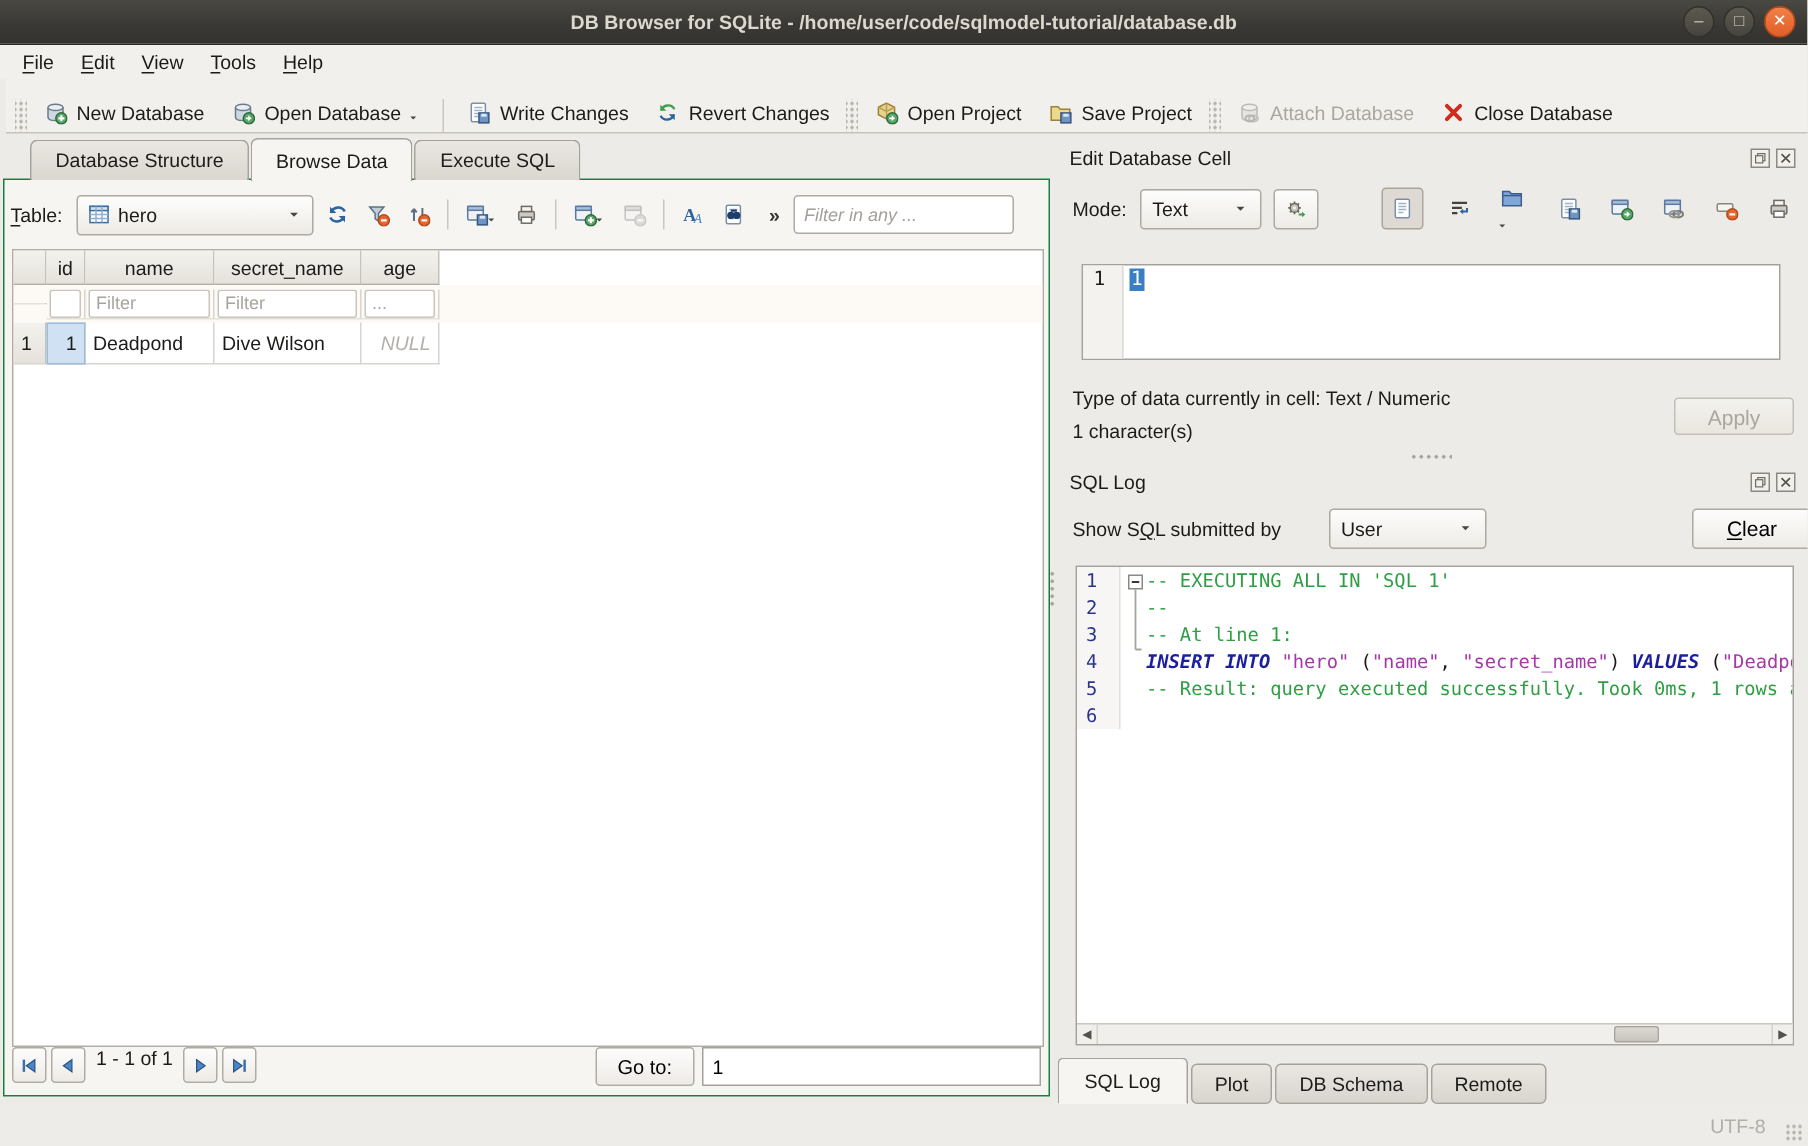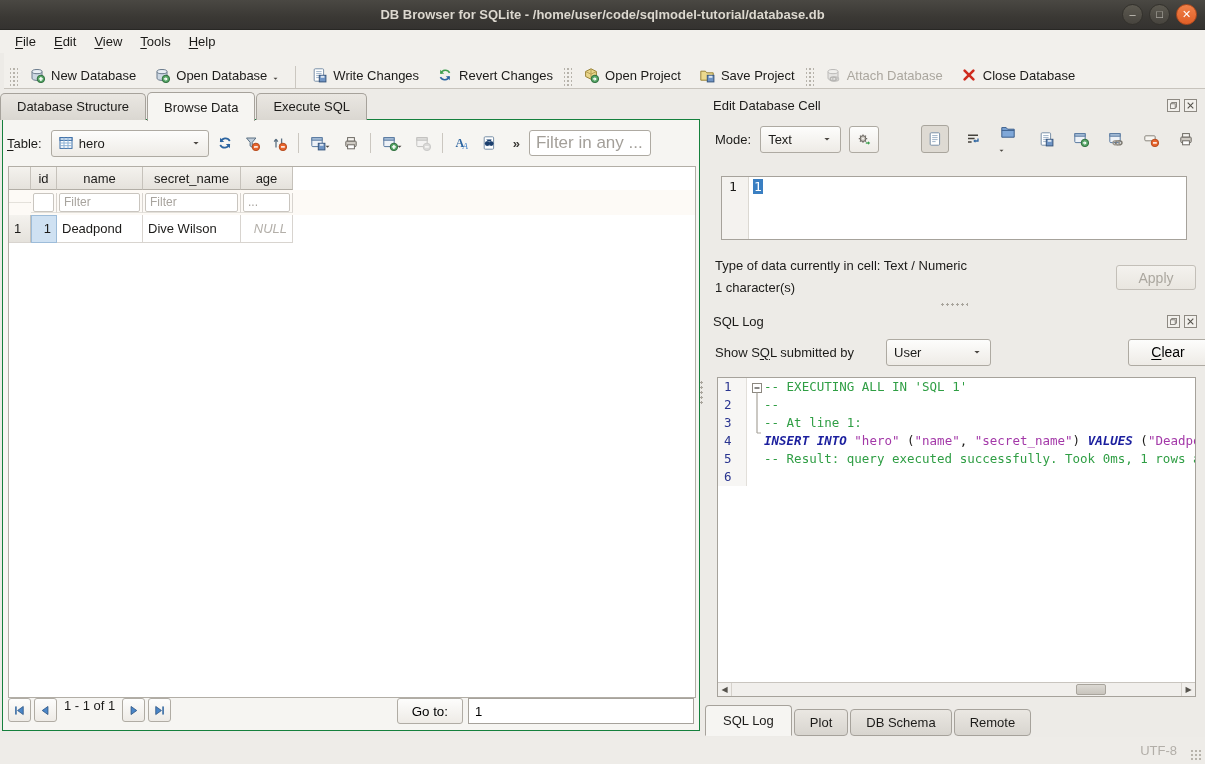--- a/index.html
+++ b/index.html
@@ -28,38 +28,38 @@
     display:flex; align-items:flex-end; padding:0 4px; }
   .tb-handle { width:8px; height:22px; margin:0 2px;
     background-image:radial-gradient(circle, #b7b3ab 1px, transparent 1.2px); background-size:4px 4px; background-position:center; }
   .tb-sep { width:1px; height:22px; background:#cbc7c0; margin:0 6px; }
   .tb-btn { display:flex; align-items:center; gap:6px; padding:4px 8px; border-radius:3px; border:1px solid transparent; white-space:nowrap; }
   .tb-btn.disabled { color:#aba79f; }
   .tb-btn.disabled svg { opacity:.45; filter:grayscale(1); }
   .tb-caret { margin-left:-2px; align-self:flex-end; }
 
   
-  #main-tabs { position:absolute; left:0; top:92px; height:28px; display:flex; align-items:flex-end; z-index:3; }
+  #main-tabs { position:absolute; left:20px; top:92px; height:28px; display:flex; align-items:flex-end; z-index:3; }
   .mtab { padding:5px 16px 6px; border:1px solid #a6a29b; border-bottom:none; border-radius:5px 5px 0 0;
     background:linear-gradient(#eae7e2,#dad7d1); margin-right:1px; position:relative; }
   .mtab.active { background:#f6f5f2; padding-top:7px; z-index:4; margin-bottom:-1px; }
 
   
   #left-frame { position:absolute; left:2px; top:119px; width:698px; height:612px; border:1px solid #15803d; background:#f6f5f2; z-index:2; }
 
   
   #browse-toolbar { position:absolute; left:4px; top:4px; right:4px; height:38px; display:flex; align-items:center; gap:5px; }
   #table-combo { display:flex; align-items:center; gap:5px; width:158px; height:27px; padding:0 6px;
     background:linear-gradient(#fdfdfc,#eeebe6); border:1px solid #aeaaa2; border-radius:3px; margin-left:4px; }
   #table-combo .combo-caret { margin-left:auto; }
   .bt-icon { padding:3px; border-radius:3px; }
   .bt-icon.disabled svg { opacity:.4; filter:grayscale(1); }
   .bt-sep { width:1px; height:20px; background:#cbc7c0; margin:0 3px; }
   #overflow-chevron { font-weight:bold; color:#3a3834; margin:0 4px 0 8px; }
-  #filter-any { width:122px; height:26px; border:1px solid #aeaaa2; border-radius:3px; padding:0 6px; font-size:17px; background:#fff; color:#1c1b19; }
+  #filter-any { width:147px; height:26px; border:1px solid #aeaaa2; border-radius:3px; padding:0 6px; font-size:12px; background:#fff; color:#1c1b19;font-style:italic; }
   #filter-any::placeholder { color:#a39f99; }
 
   
   #grid { position:absolute; left:5px; top:46px; width:688px; height:532px; background:#fff; border:1px solid #b2aea6; overflow:hidden; }
   .grow { display:flex; }
   .gcell { border-right:1px solid #d8d4cf; border-bottom:1px solid #d8d4cf; display:flex; align-items:center; padding:0 5px; overflow:hidden; white-space:nowrap; }
   .ghead { background:linear-gradient(#f4f2ee,#e5e2dc); border-right:1px solid #c6c2bb; border-bottom:1px solid #b2aea6; justify-content:center; height:23px; }
   .gnum  { background:linear-gradient(#f4f2ee,#e5e2dc); border-right:1px solid #c6c2bb; justify-content:flex-start; }
   .frow  { background:#fdfaf6; height:25px; align-items:center; }
   .frow .gcell { border-bottom:1px solid #e4e1db; }

